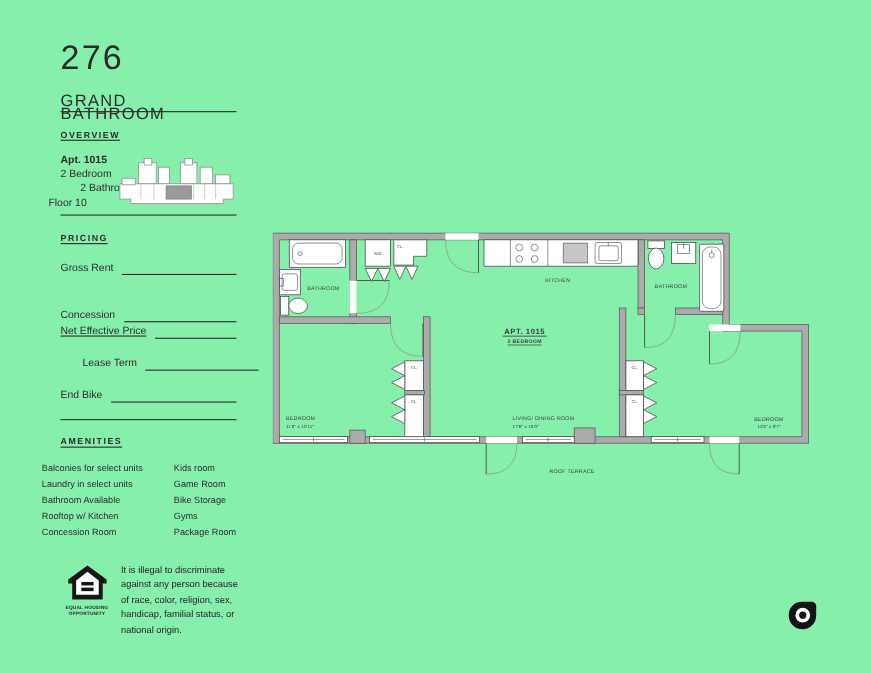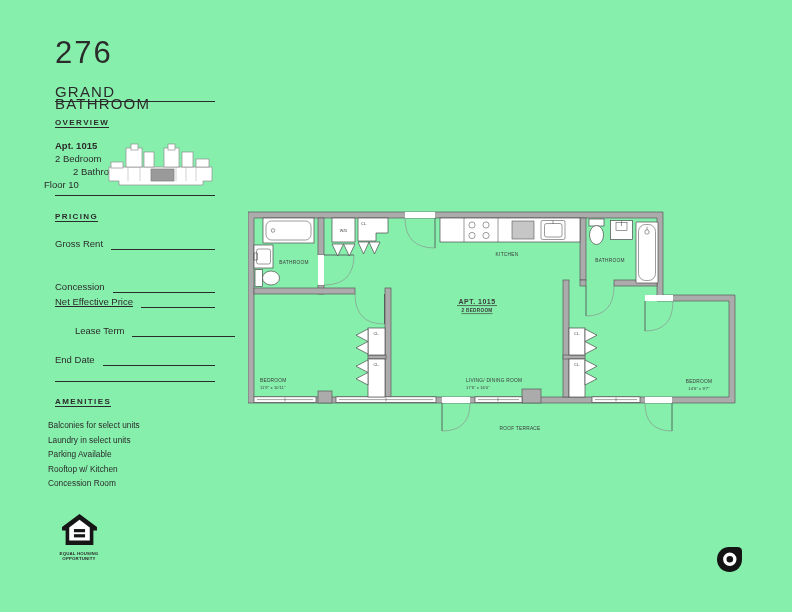--- a/index.html
+++ b/index.html
@@ -92,45 +92,53 @@
   </div>
   <div class="abs price-row" style="left:55px;top:296px;text-decoration:underline;">
     <span class="price-label">Net Effective Price</span>
     <span class="price-line"></span>
   </div>
   <div class="abs price-row" style="left:55px;top:325px;margin-left:20px;">
     <span class="price-label">Lease Term</span>
     <span class="price-line"></span>
   </div>
   <div class="abs price-row" style="left:55px;top:354px;">
-    <span class="price-label">End Date</span>
+    <span class="price-label">End Bike</span>
     <span class="price-line"></span>
   </div>
 
   <div class="rule" style="left:55px;top:381px;width:160px;"></div>
 
   <div class="abs sec-heading" style="left:55px;top:397px;">AMENITIES</div>
-  <div class="abs" style="left:48px;top:418px;">
+  <div class="abs" style="left:38px;top:418px;">
     <div class="amen">Balconies for select units</div>
     <div class="amen">Laundry in select units</div>
-    <div class="amen">Parking Available</div>
+    <div class="amen">Bathroom Available</div>
     <div class="amen">Rooftop w/ Kitchen</div>
     <div class="amen">Concession Room</div>
+  </div>
+  <div class="abs" style="left:158px;top:418px;">
+    <div class="amen">Kids room</div>
+    <div class="amen">Game Room</div>
+    <div class="amen">Bike Storage</div>
+    <div class="amen">Gyms</div>
+    <div class="amen">Package Room</div>
   </div>
 
   <svg class="abs" style="left:61px;top:513px;" width="37" height="35" viewBox="0 0 36 34">
     <path d="M18,1 L35,13.5 L35,17 L31.5,17 L31.5,31 L4.5,31 L4.5,17 L1,17 L1,13.5 Z" fill="#161616"></path>
     <path d="M18,6.5 L28,14.2 L28,26.8 L8,26.8 L8,14.2 Z" fill="#ffffff"></path>
     <rect x="12.6" y="15.6" width="10.8" height="3.1" fill="#161616"></rect>
     <rect x="12.6" y="20.6" width="10.8" height="3.1" fill="#161616"></rect>
   </svg>
   <div class="abs eho-label" style="left:48px;top:551px;width:62px;">
     <div>EQUAL HOUSING</div>
     <div>OPPORTUNITY</div>
   </div>
+  <div class="abs disclaimer" style="left:110px;top:512px;width:110px;">It is illegal to discriminate against any person because of race, color, religion, sex, handicap, familial status, or national origin.</div>
 
   <svg class="abs" style="left:714px;top:544px;" width="30" height="32" viewBox="0 0 30 32">
     <path d="M15,3 C8,3 3,8.5 3,15.5 C3,22.5 8.5,28 15.5,28 C22.5,28 28,22.5 28,15.5 L28,7 C28,4.5 26,3 23.5,3 Z" fill="#141414"></path>
     <circle cx="15.8" cy="15.3" r="5" fill="none" stroke="#ffffff" stroke-width="3.4"></circle>
   </svg>
 
   <svg class="abs plan" style="left:248px;top:205px;" width="492" height="235" viewBox="0 0 492 235">
 
     <path class="wall" fill-rule="evenodd" d="M0,7 H415 V90 H487 V198 H0 Z M6,13 H409 V96 H481 V192 H6 Z"></path>
 

